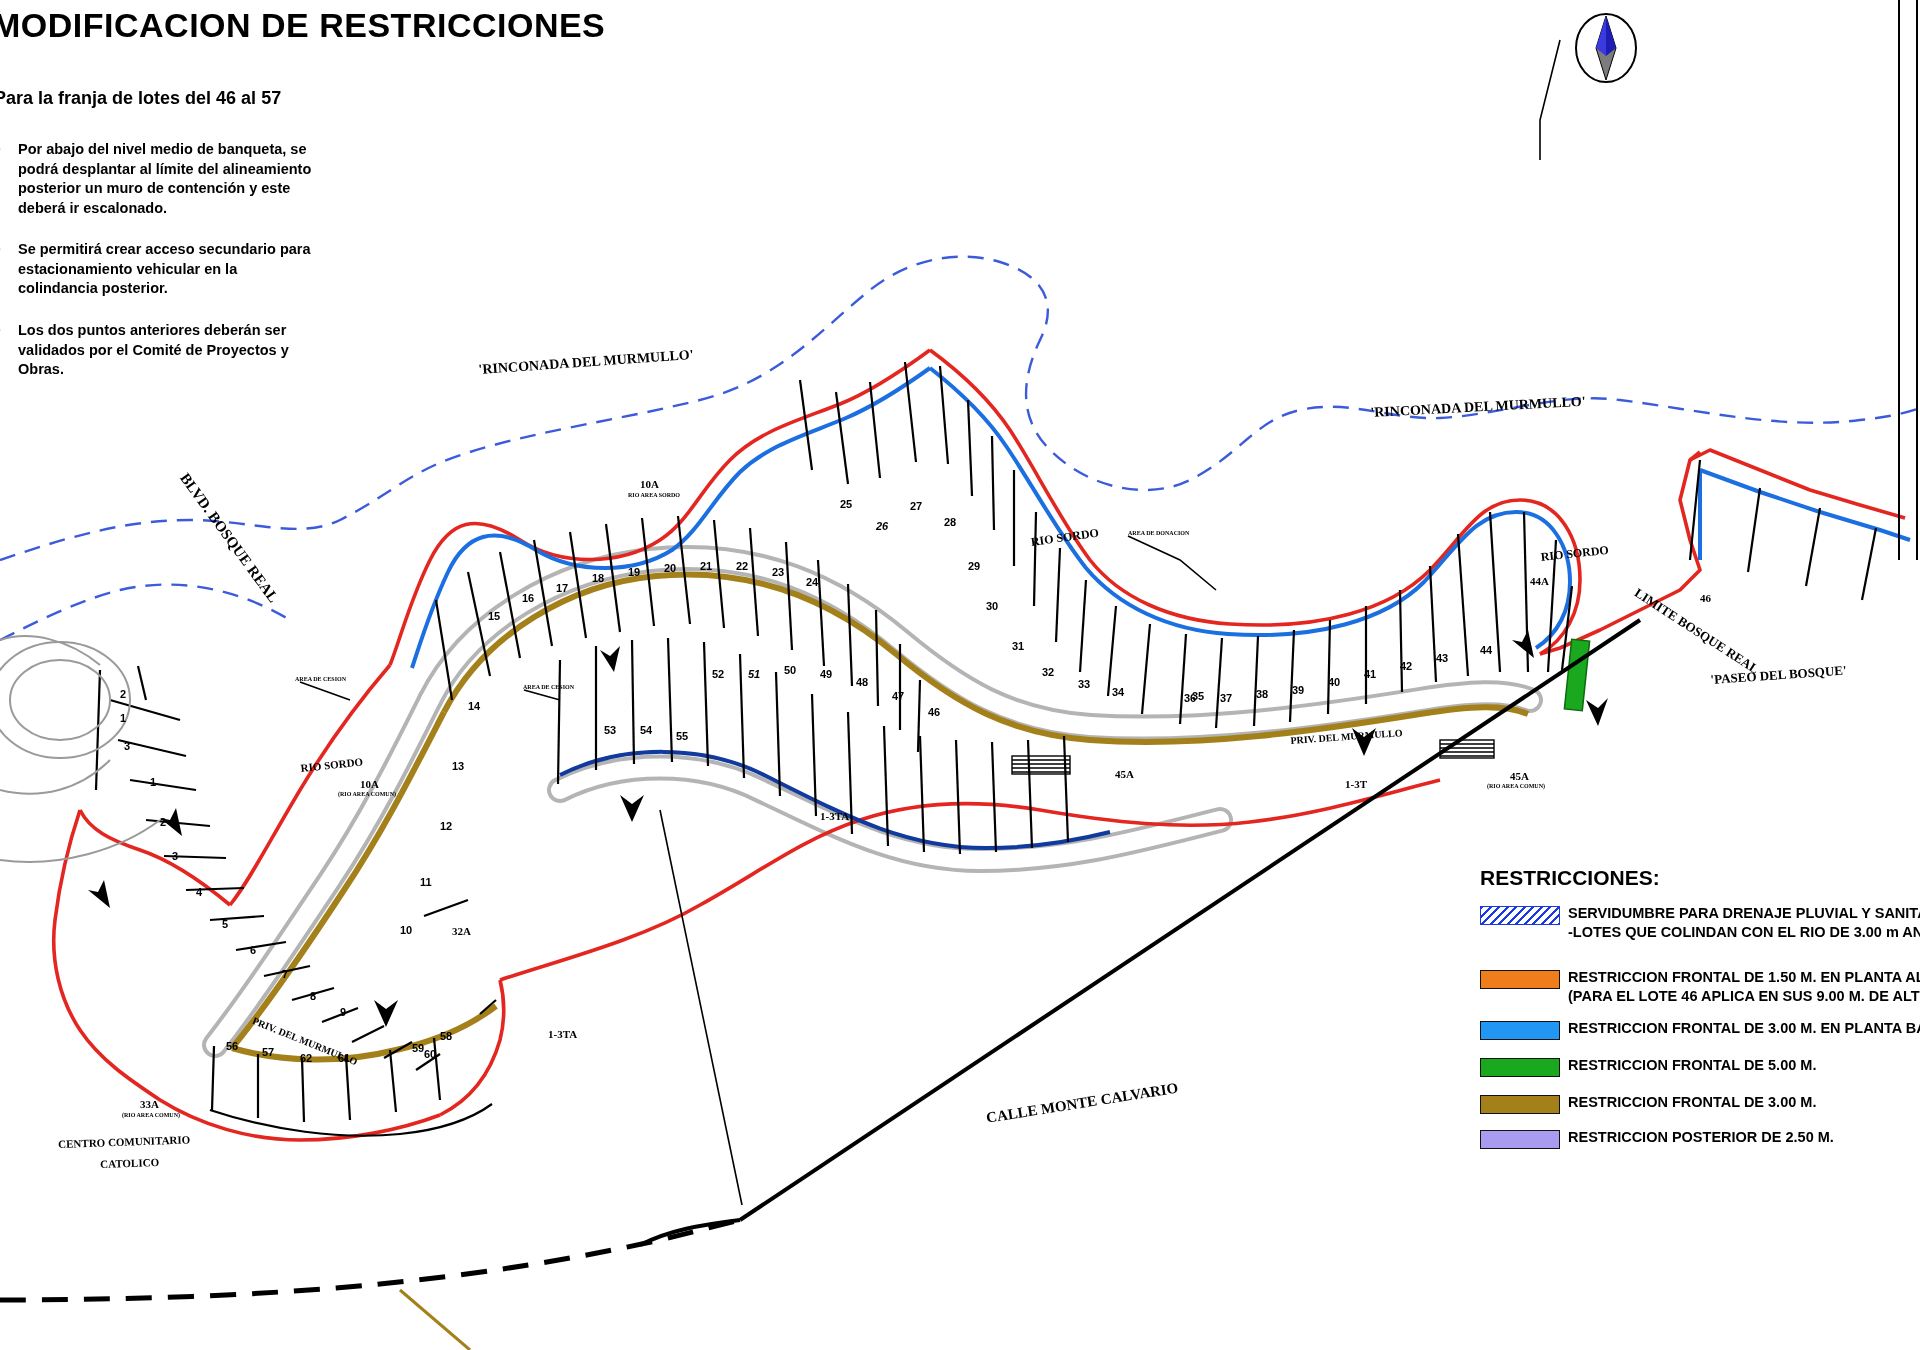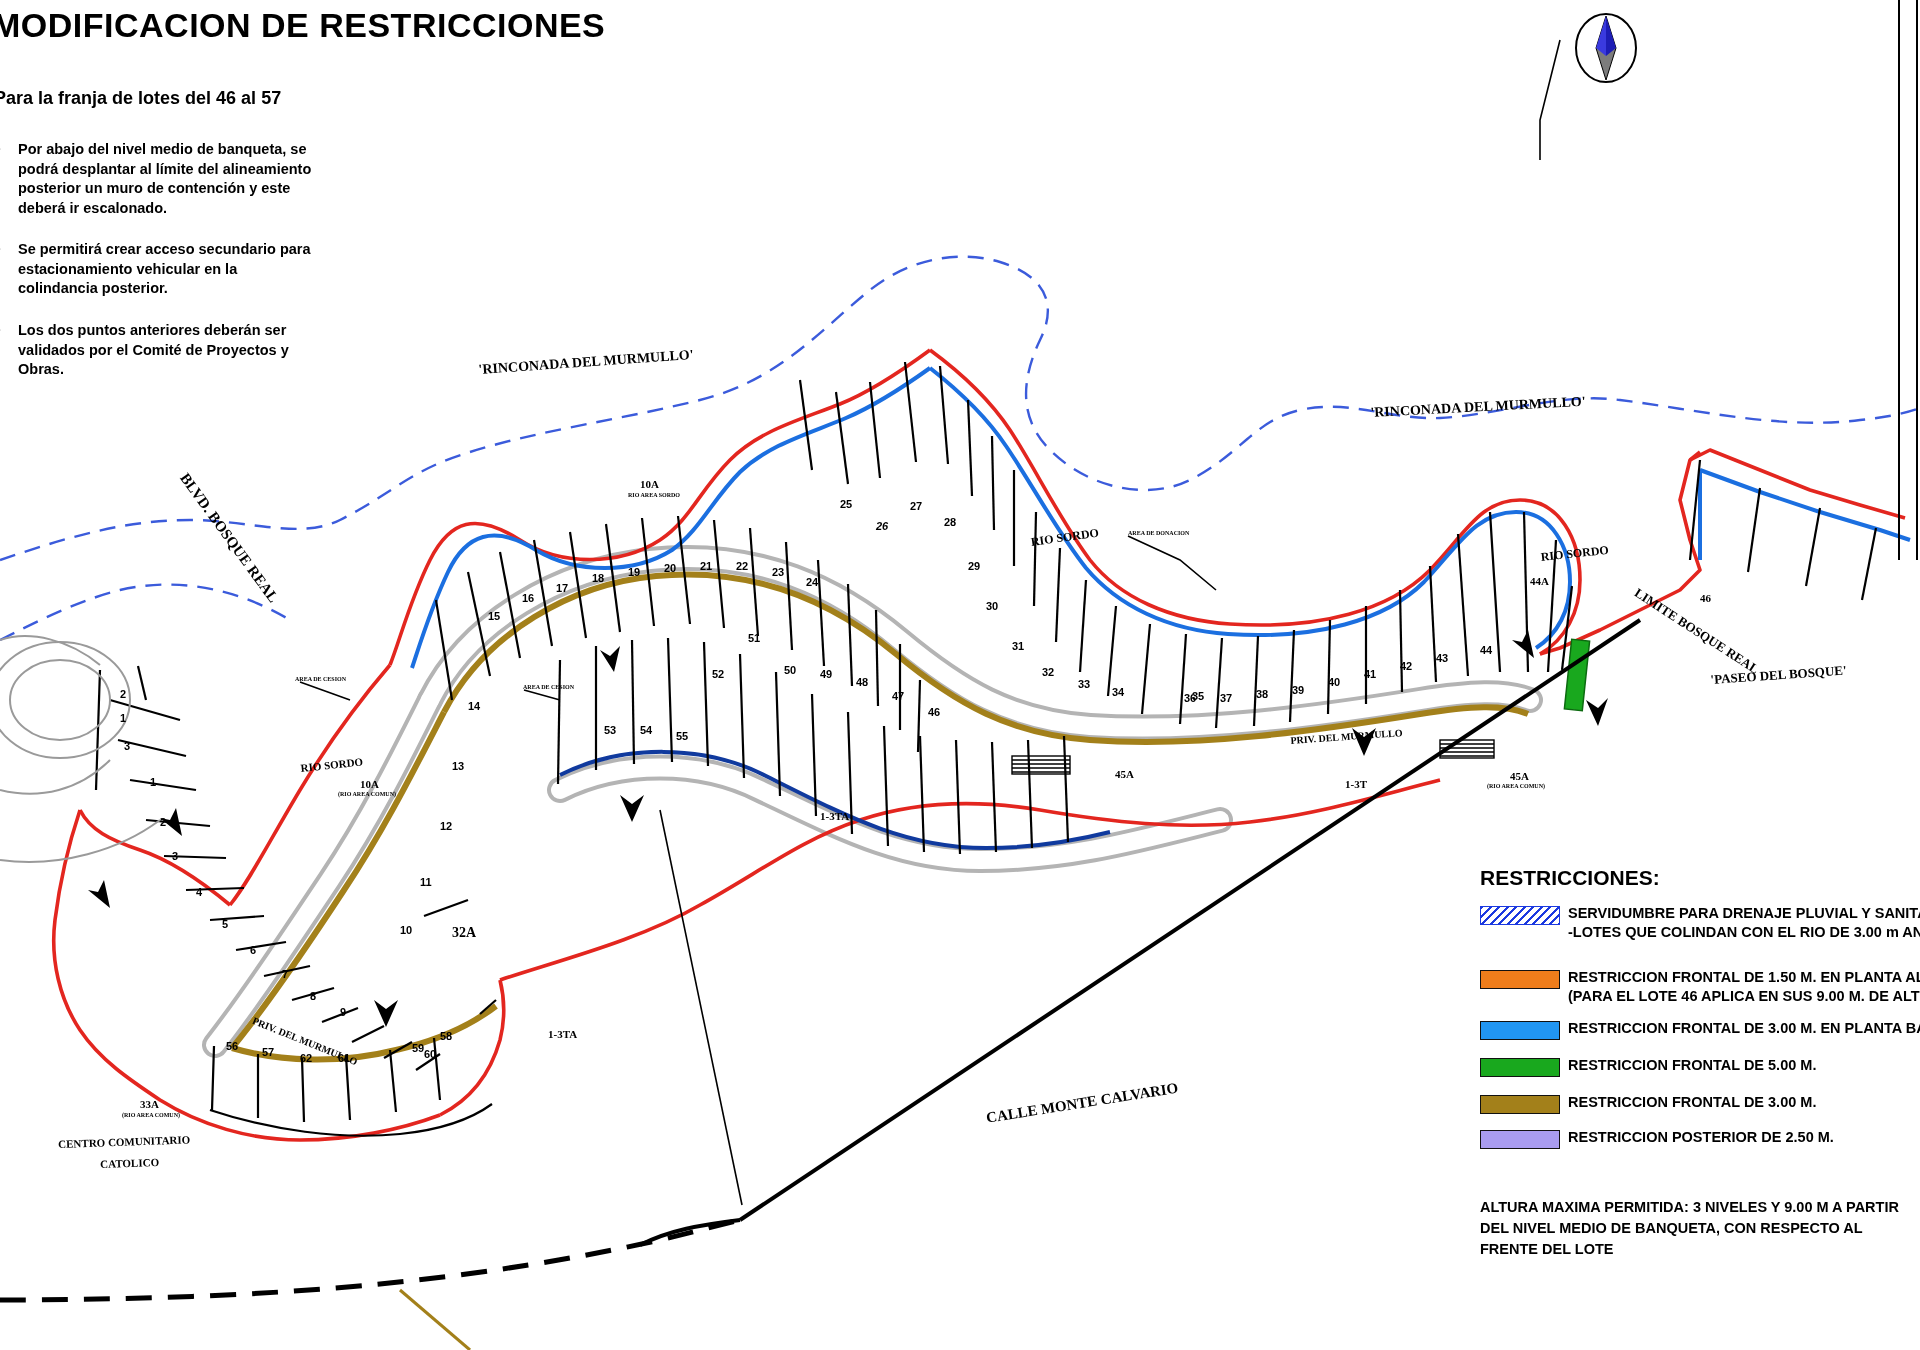--- a/index.html
+++ b/index.html
@@ -283,21 +283,21 @@
       <div class="maplbl serif" style="left: 548px; top: 1028px; font-size: 11px; transform: rotate(0deg);">1-3TA</div>
       <div class="maplbl serif" style="left: 640px; top: 478px; font-size: 11px; transform: rotate(0deg);">10A</div>
       <div class="maplbl serif" style="left: 628px; top: 492px; font-size: 6px; transform: rotate(0deg);">RIO AREA SORDO</div>
       <div class="maplbl serif" style="left: 1530px; top: 575px; font-size: 11px; transform: rotate(0deg);">44A</div>
       <div class="maplbl serif" style="left: 1115px; top: 768px; font-size: 11px; transform: rotate(0deg);">45A</div>
       <div class="maplbl serif" style="left: 1510px; top: 770px; font-size: 11px; transform: rotate(0deg);">45A</div>
       <div class="maplbl serif" style="left: 1487px; top: 783px; font-size: 6px; transform: rotate(0deg);">(RIO AREA COMUN)</div>
       <div class="maplbl serif" style="left: 1700px; top: 592px; font-size: 11px; transform: rotate(0deg);">46</div>
       <div class="maplbl serif" style="left: 360px; top: 778px; font-size: 11px; transform: rotate(0deg);">10A</div>
       <div class="maplbl serif" style="left: 338px; top: 791px; font-size: 6px; transform: rotate(0deg);">(RIO AREA COMUN)</div>
-      <div class="maplbl serif" style="left: 452px; top: 925px; font-size: 14px; transform: rotate(0deg);">32A</div>
+      <div class="maplbl serif" style="left: 452px; top: 925px; font-size: 11px; transform: rotate(0deg);">32A</div>
       <div class="maplbl serif" style="left: 140px; top: 1098px; font-size: 11px; transform: rotate(0deg);">33A</div>
       <div class="maplbl serif" style="left: 122px; top: 1112px; font-size: 6px; transform: rotate(0deg);">(RIO AREA COMUN)</div>
       <div class="maplbl serif" style="left: 1128px; top: 530px; font-size: 6px; transform: rotate(0deg);">AREA DE DONACION</div>
       <div class="maplbl serif" style="left: 295px; top: 676px; font-size: 6px; transform: rotate(0deg);">AREA DE CESION</div>
       <div class="maplbl serif" style="left: 523px; top: 684px; font-size: 6px; transform: rotate(0deg);">AREA DE CESION</div>
       <div class="lotnum" style="left: 488px; top: 610px;">15</div>
       <div class="lotnum" style="left: 522px; top: 592px;">16</div>
       <div class="lotnum" style="left: 556px; top: 582px;">17</div>
       <div class="lotnum" style="left: 592px; top: 572px;">18</div>
       <div class="lotnum" style="left: 628px; top: 566px;">19</div>
@@ -323,21 +323,21 @@
       <div class="lotnum" style="left: 1292px; top: 684px;">39</div>
       <div class="lotnum" style="left: 1328px; top: 676px;">40</div>
       <div class="lotnum" style="left: 1364px; top: 668px;">41</div>
       <div class="lotnum" style="left: 1400px; top: 660px;">42</div>
       <div class="lotnum" style="left: 1436px; top: 652px;">43</div>
       <div class="lotnum" style="left: 1480px; top: 644px;">44</div>
       <div class="lotnum" style="left: 604px; top: 724px;">53</div>
       <div class="lotnum" style="left: 640px; top: 724px;">54</div>
       <div class="lotnum" style="left: 676px; top: 730px;">55</div>
       <div class="lotnum" style="left: 712px; top: 668px;">52</div>
-      <div class="lotnum" style="left: 748px; top: 632px;">51</div>
+      <div class="lotnum" style="left: 748px; top: 668px; font-style: italic;">51</div>
       <div class="lotnum" style="left: 784px; top: 664px;">50</div>
       <div class="lotnum" style="left: 820px; top: 668px;">49</div>
       <div class="lotnum" style="left: 856px; top: 676px;">48</div>
       <div class="lotnum" style="left: 892px; top: 690px;">47</div>
       <div class="lotnum" style="left: 928px; top: 706px;">46</div>
       <div class="lotnum" style="left: 150px; top: 776px;">1</div>
       <div class="lotnum" style="left: 160px; top: 816px;">2</div>
       <div class="lotnum" style="left: 172px; top: 850px;">3</div>
       <div class="lotnum" style="left: 196px; top: 886px;">4</div>
       <div class="lotnum" style="left: 222px; top: 918px;">5</div>
@@ -423,14 +423,13 @@
   <div class="leg-row" style="margin-top:16px;">
     <div class="swatch" style="background:#a3801a;"></div>
     <div class="leg-txt">RESTRICCION FRONTAL DE 3.00 M.</div>
   </div>
 
   <div class="leg-row" style="margin-top:4px;">
     <div class="swatch" style="background:#a99cf0;"></div>
     <div class="leg-txt">RESTRICCION POSTERIOR DE 2.50 M.</div>
   </div>
 
-  <div id="legend-note">ALTURA MAXIMA PERMITIDA: 3 NIVELES Y 9.00 M A PARTIR DEL NIVEL MEDIO DE BANQUETA, CON RESPECTO AL FRENTE DEL LOTE</div>
 </div>
 
 </body></html>

